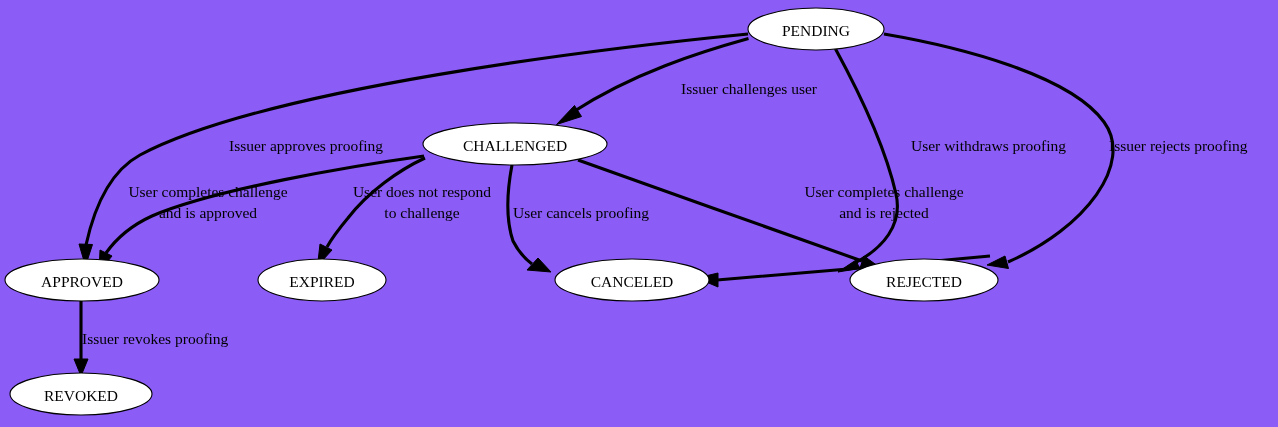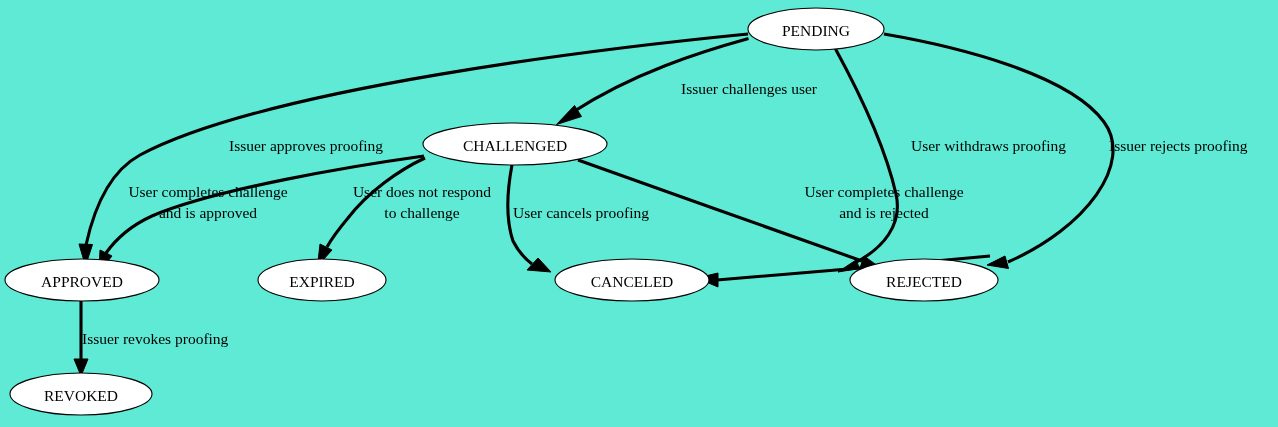--- a/index.html
+++ b/index.html
@@ -8,21 +8,21 @@
     padding: 0;
     background: #ffffff;
   }
   body {
     font-family: "Liberation Serif", "DejaVu Serif", serif;
   }
   #diagram-root {
     position: relative;
     width: 1278px;
     height: 427px;
-    background: #5eead4;
+    background: #8b5cf6;
     overflow: hidden;
   }
   svg#graph {
     display: block;
     width: 1278px;
     height: 427px;
   }
   .node-ellipse {
     fill: #ffffff;
     stroke: #000000;

